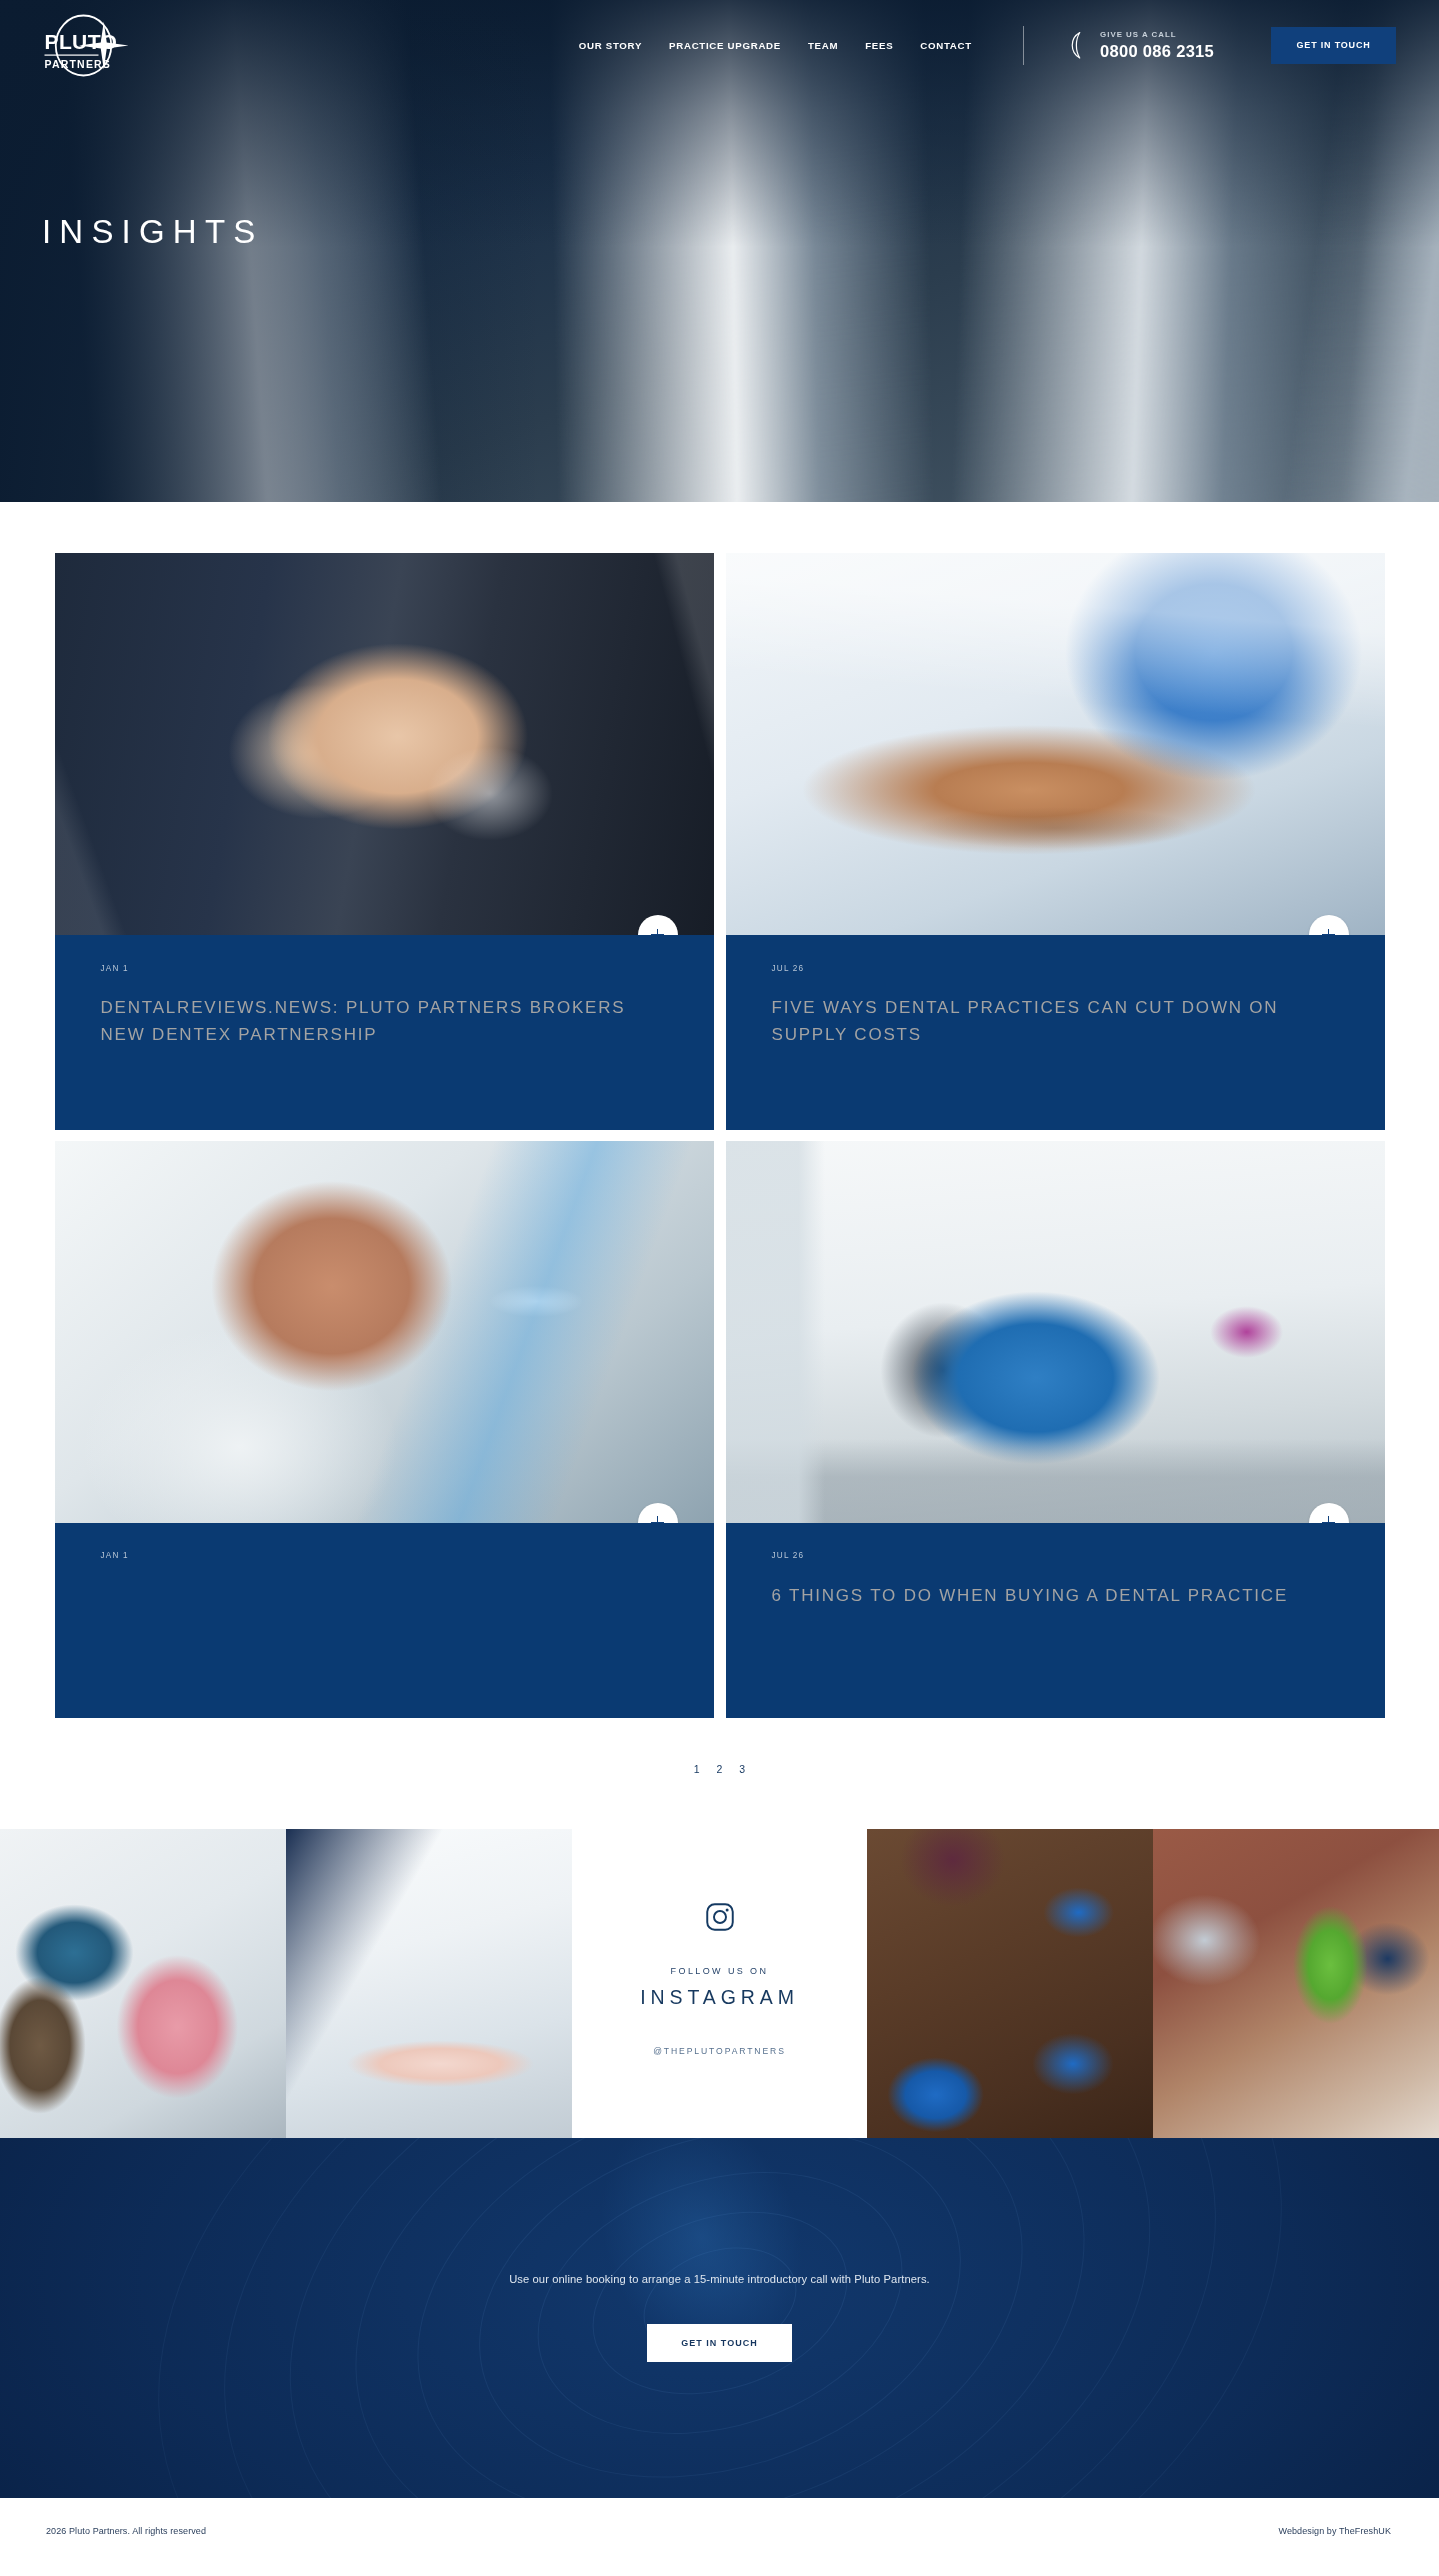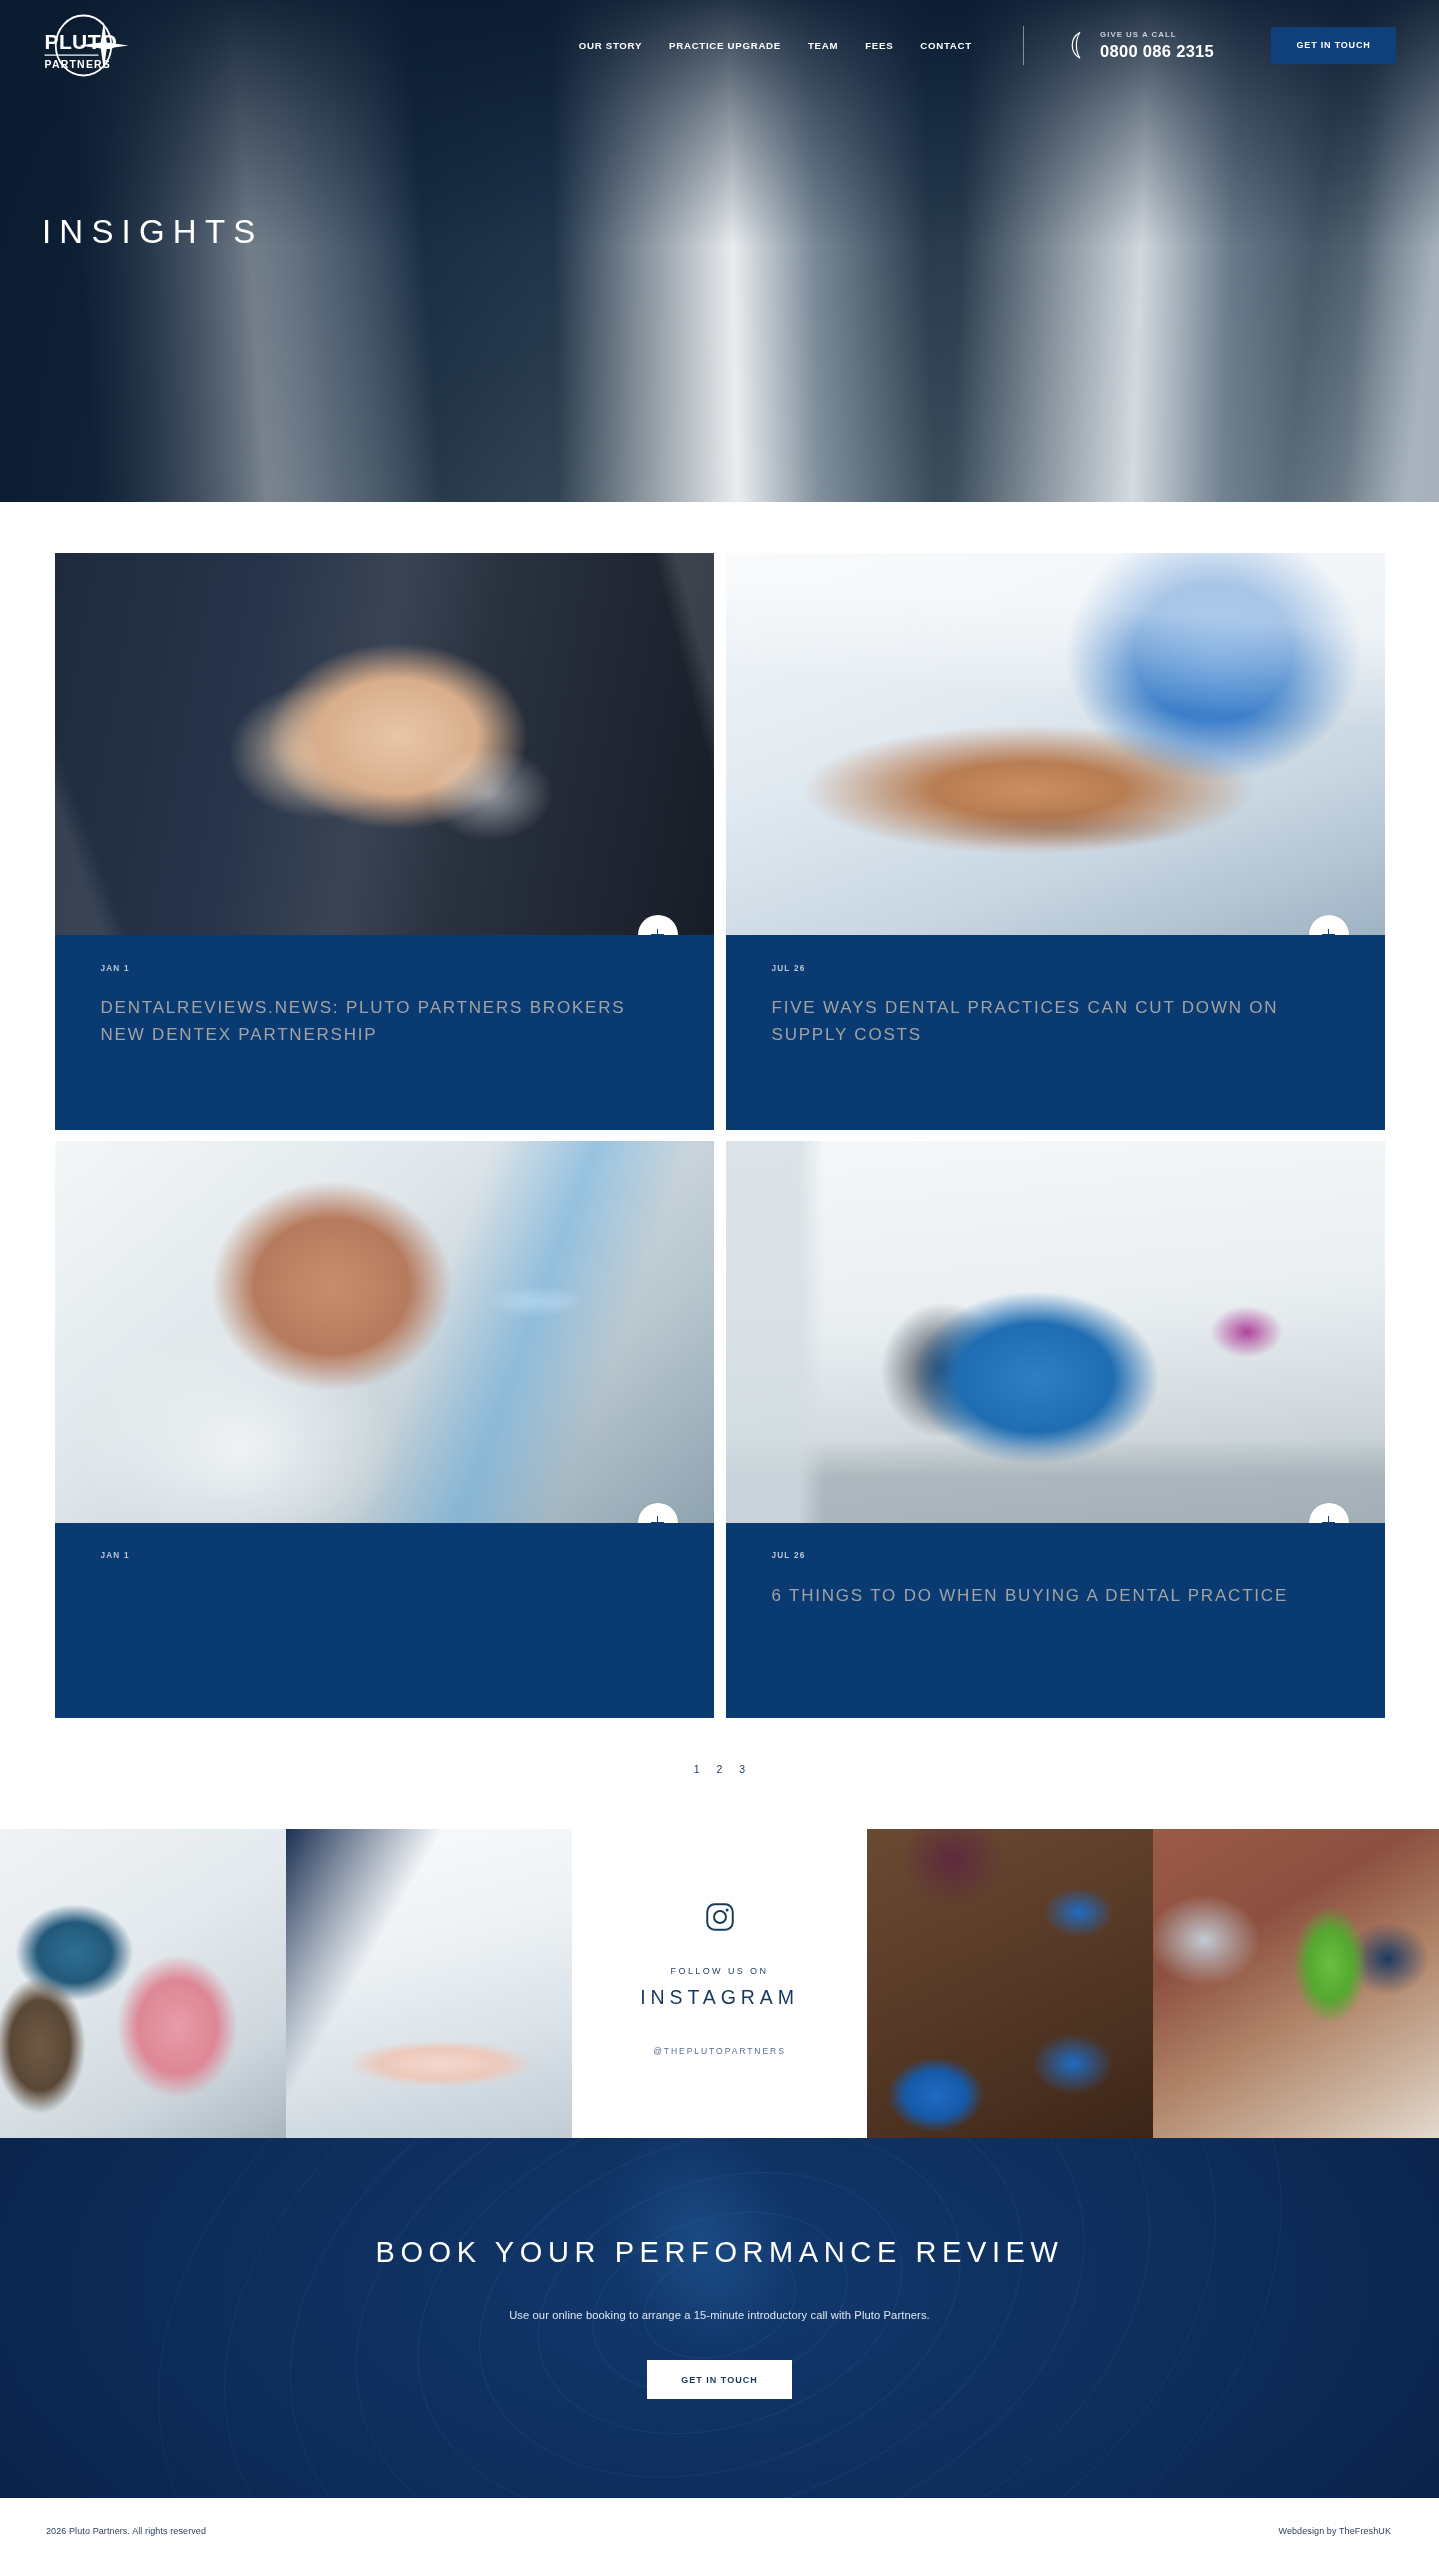--- a/index.html
+++ b/index.html
@@ -199,21 +199,21 @@
   }
   .plus-btn span::before, .plus-btn span::after {
     content:""; position:absolute; background:#10407c;
   }
   .plus-btn span::before { left:0; top:5.6px; width:12.7px; height:1.5px; }
   .plus-btn span::after  { top:0; left:5.6px; height:12.7px; width:1.5px; }
 
   .card-body { padding:28.5px 48px 39px 46px; min-height:195px; }
   .card-date {
     color:#b8c6d6; font-size:8.2px; letter-spacing:1.2px;
-    font-weight:700; margin-bottom:22.5px;
+    font-weight:400; margin-bottom:22.5px;
   }
   .card-title {
     color:#a3a3a3; font-size:17px; font-weight:300;
     letter-spacing:1.8px; line-height:1.58; max-width:540px;
   }
 
   
   .pagination {
     display:flex; justify-content:center; gap:16.5px;
     padding:45px 0 54px;
@@ -468,21 +468,20 @@
       <div class="swirl" style="width:884px;height:592px;"></div>
       <div class="swirl" style="width:749px;height:502px;"></div>
       <div class="swirl" style="width:622px;height:412px;"></div>
       <div class="swirl" style="width:495px;height:330px;"></div>
       <div class="swirl" style="width:375px;height:247px;"></div>
       <div class="swirl" style="width:262px;height:172px;"></div>
       <div class="swirl" style="width:157px;height:105px;"></div>
       <div class="glow"></div>
       <div class="vig"></div>
     </div>
-    <h2 class="book-title">BOOK YOUR PERFORMANCE REVIEW</h2>
     <p class="book-sub">Use our online booking to arrange a 15-minute introductory call with Pluto Partners.</p>
     <button class="book-btn">GET IN TOUCH</button>
   </section>
 
   <footer class="footer">
     <span class="copy">2026 Pluto Partners. All rights reserved</span>
     <span class="credit">Webdesign by TheFreshUK</span>
   </footer>
 
 </div>

